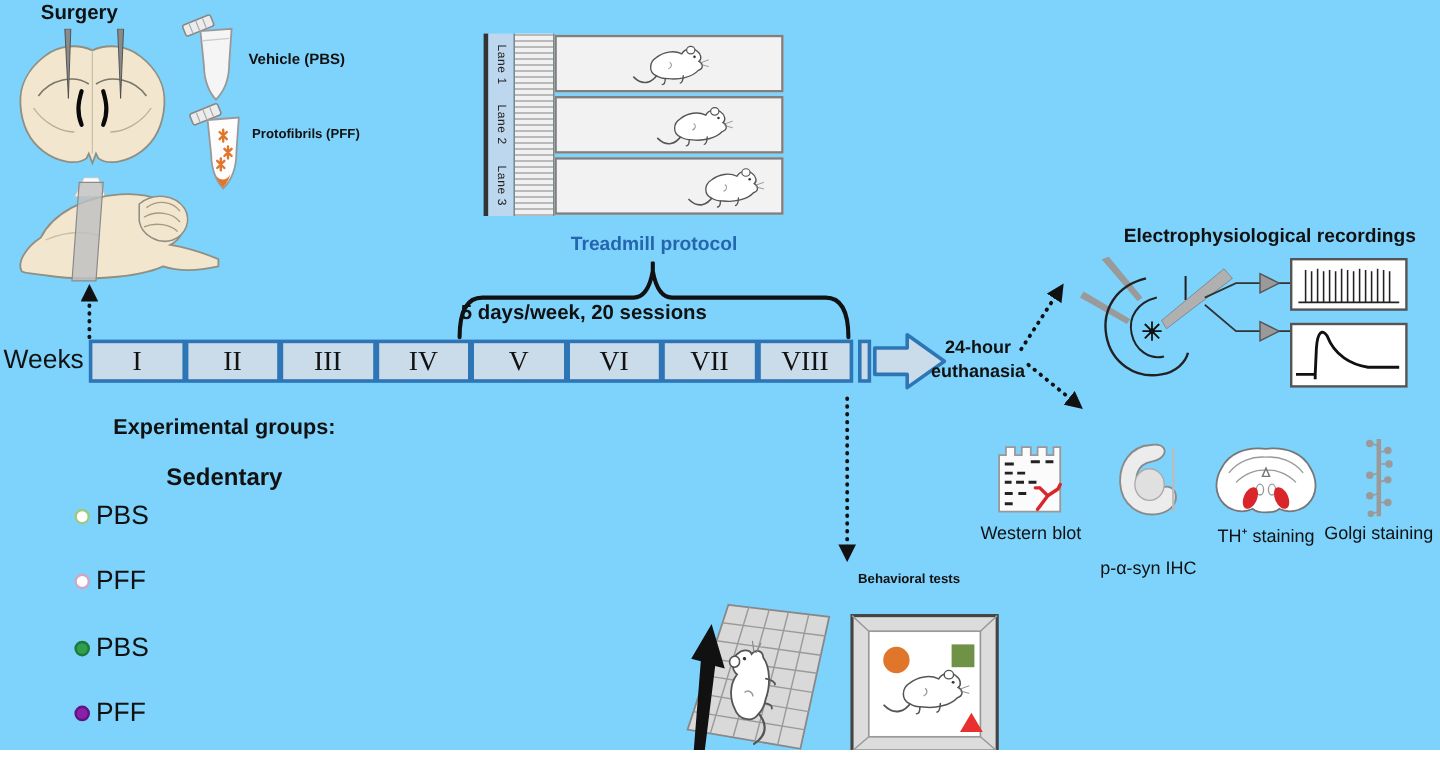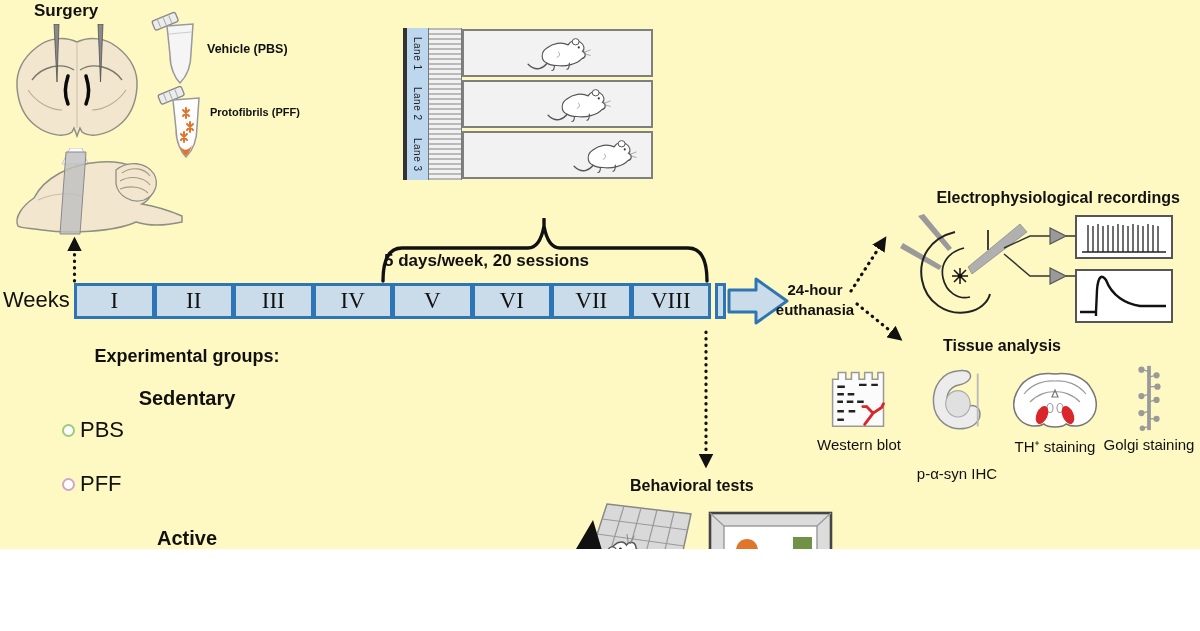--- a/index.html
+++ b/index.html
@@ -1,18 +1,18 @@
 <!DOCTYPE html>
 <html style="--timeline-fill: #cadbe9; --timeline-border: #2e75b6; --treadmill-title: #2565ae; --pbs-open: #9dc983; --pff-open: #cfa7c5; --pbs-filled: #2f9e4f; --pff-filled: #8a1fa8; --pff-orange: #e0762b; --stain-red: #d9262b; --shape-green: #6f9246; --shape-red: #e8312f; --brain-fill: #f3e6cf;"><head>
 <meta charset="utf-8">
 <style>
   * { margin:0; padding:0; box-sizing:border-box; }
   html,body { background:#fff; }
   body { font-family:"Liberation Sans", sans-serif; color:#111; }
-  #canvas { position:relative; width:1200px; height:549px; background:#fef9c3; overflow:hidden; }
+  #canvas { position:relative; width:1200px; height:625px; background:#7dd3fc; overflow:hidden; }
   .abs { position:absolute; }
 
   
   .surgery-title { left:34px; top:1px; font-size:17px; font-weight:700; }
   .tube-label-1 { left:207px; top:42px; font-size:12.5px; font-weight:700; }
   .tube-label-2 { left:210px; top:106px; font-size:11px; font-weight:700; }
 
   .treadmill-title { left:430px; top:195px; width:230px; text-align:center;
     font-size:16px; font-weight:700; color:var(--treadmill-title,#2565ae); }
 
@@ -39,22 +39,22 @@
   .marker { width:13px; height:13px; border-radius:50%; flex:none; }
   .marker.open-green  { background:#fff; border:2.5px solid var(--pbs-open,#9dc983); }
   .marker.open-purple { background:#fff; border:2.5px solid var(--pff-open,#cfa7c5); }
   .marker.filled-green  { background:var(--pbs-filled,#2f9e4f); border:2px solid #1c7a38; }
   .marker.filled-purple { background:var(--pff-filled,#8a1fa8); border:2px solid #5e1580; }
 
   .ephys-title { left:890px; top:189px; width:290px; text-align:right;
     font-size:16px; font-weight:700; }
   .tissue-title { left:902px; top:337px; width:200px; text-align:center;
     font-size:16px; font-weight:700; }
-  .behavior-title { left:630px; top:477px; width:170px; text-align:left;
-    font-size:16px; font-weight:700; }
+  .behavior-title { left:630px; top:477px; width:170px; text-align:right;
+    font-size:11px; font-weight:700; }
 
   .tissue-col { top:364px; display:flex; flex-direction:column; align-items:center; }
   .tissue-col .icon-slot { height:68px; display:flex; align-items:flex-end; justify-content:center; }
   .tissue-label { font-size:15px; margin-top:4px; white-space:nowrap; }
   .tc1 { left:812px; width:94px; }
   .tc2 { left:910px; width:94px;gap:29px; }
   .tc3 { left:1006px; width:98px; }
   .tc4 { left:1100px; width:98px; }
 
   
@@ -156,20 +156,21 @@
             <use href="#rat"></use>
           </svg>
       </div>
       <div class="tm-lane">
         <svg style="left:98px;" width="88" height="40" viewBox="0 0 110 64">
             <use href="#rat"></use>
           </svg>
       </div>
     </div>
   </div>
+  <div class="abs treadmill-title">Treadmill protocol</div>
 
   <svg class="abs" style="left:380px; top:218px;" width="330" height="66" viewBox="0 0 330 66">
     <path d="M3,63 Q3,30 22,30 L148,30 Q160,30 164,8 L164,1 M164,8 Q168,30 180,30 L308,30 Q327,30 327,63" fill="none" stroke="#111" stroke-width="3.4" stroke-linecap="round"></path>
   </svg>
   <div class="abs bracket-label">5 days/week, 20 sessions</div>
 
   <div class="abs weeks-label">Weeks</div>
   <div class="abs timeline-bar">
     <div class="week-cell">I</div>
     <div class="week-cell">II</div>
@@ -197,21 +198,20 @@
     <div class="group-row">
       <div class="group-item">
         <span class="marker open-green"></span>
         <span>PBS</span>
       </div>
       <div class="group-item">
         <span class="marker open-purple"></span>
         <span>PFF</span>
       </div>
     </div>
-    <div class="group-name">Active</div>
     <div class="group-row">
       <div class="group-item">
         <span class="marker filled-green"></span>
         <span>PBS</span>
       </div>
       <div class="group-item">
         <span class="marker filled-purple"></span>
         <span>PFF</span>
       </div>
     </div>
@@ -235,21 +235,20 @@
     <path d="M166,22 L176,22 M166,62 L176,62" stroke="#333" stroke-width="1.5"></path>
     <rect x="176" y="2" width="96" height="42" fill="#fff" stroke="#555" stroke-width="2"></rect>
     <path d="M182,38 L266,38" stroke="#222" stroke-width="1.5"></path>
     <g stroke="#222" stroke-width="1.3">
       <path d="M188,38 L188,11 M193,38 L193,12 M198,38 L198,10 M203,38 L203,12 M208,38 L208,11 M213,38 L213,12 M218,38 L218,10 M223,38 L223,11 M228,38 L228,12 M233,38 L233,10 M238,38 L238,11 M243,38 L243,12 M248,38 L248,10 M253,38 L253,11 M258,38 L258,12"></path>
     </g>
     <rect x="176" y="56" width="96" height="52" fill="#fff" stroke="#555" stroke-width="2"></rect>
     <path d="M180,98 L196,98 L196,102 M196,98 L197,76 C198,62 202,60 206,66 C212,82 226,90 240,92 L266,92" fill="none" stroke="#111" stroke-width="2.4"></path>
   </svg>
 
-  <div class="abs tissue-title">Tissue analysis</div>
 
   <div class="abs tissue-col tc1">
     <div class="icon-slot">
       <svg width="62" height="66" viewBox="0 0 64 70">
         <path d="M4,14 L10,14 L10,7 L18,7 L18,14 L24,14 L24,7 L32,7 L32,14 L38,14 L38,7 L46,7 L46,14 L52,14 L52,7 L58,7 L58,64 L4,64 Z" fill="#fbfbfb" stroke="#999" stroke-width="1.6"></path>
         <g stroke="#222" stroke-width="2.6">
           <path d="M9,22 L17,22 M32,20 L40,20 M45,20 L52,20"></path>
           <path d="M9,30 L16,30 M20,30 L27,30"></path>
           <path d="M9,38 L15,38 M19,38 L26,38 M30,38 L37,38"></path>
           <path d="M9,48 L16,48 M21,48 L28,48"></path>

